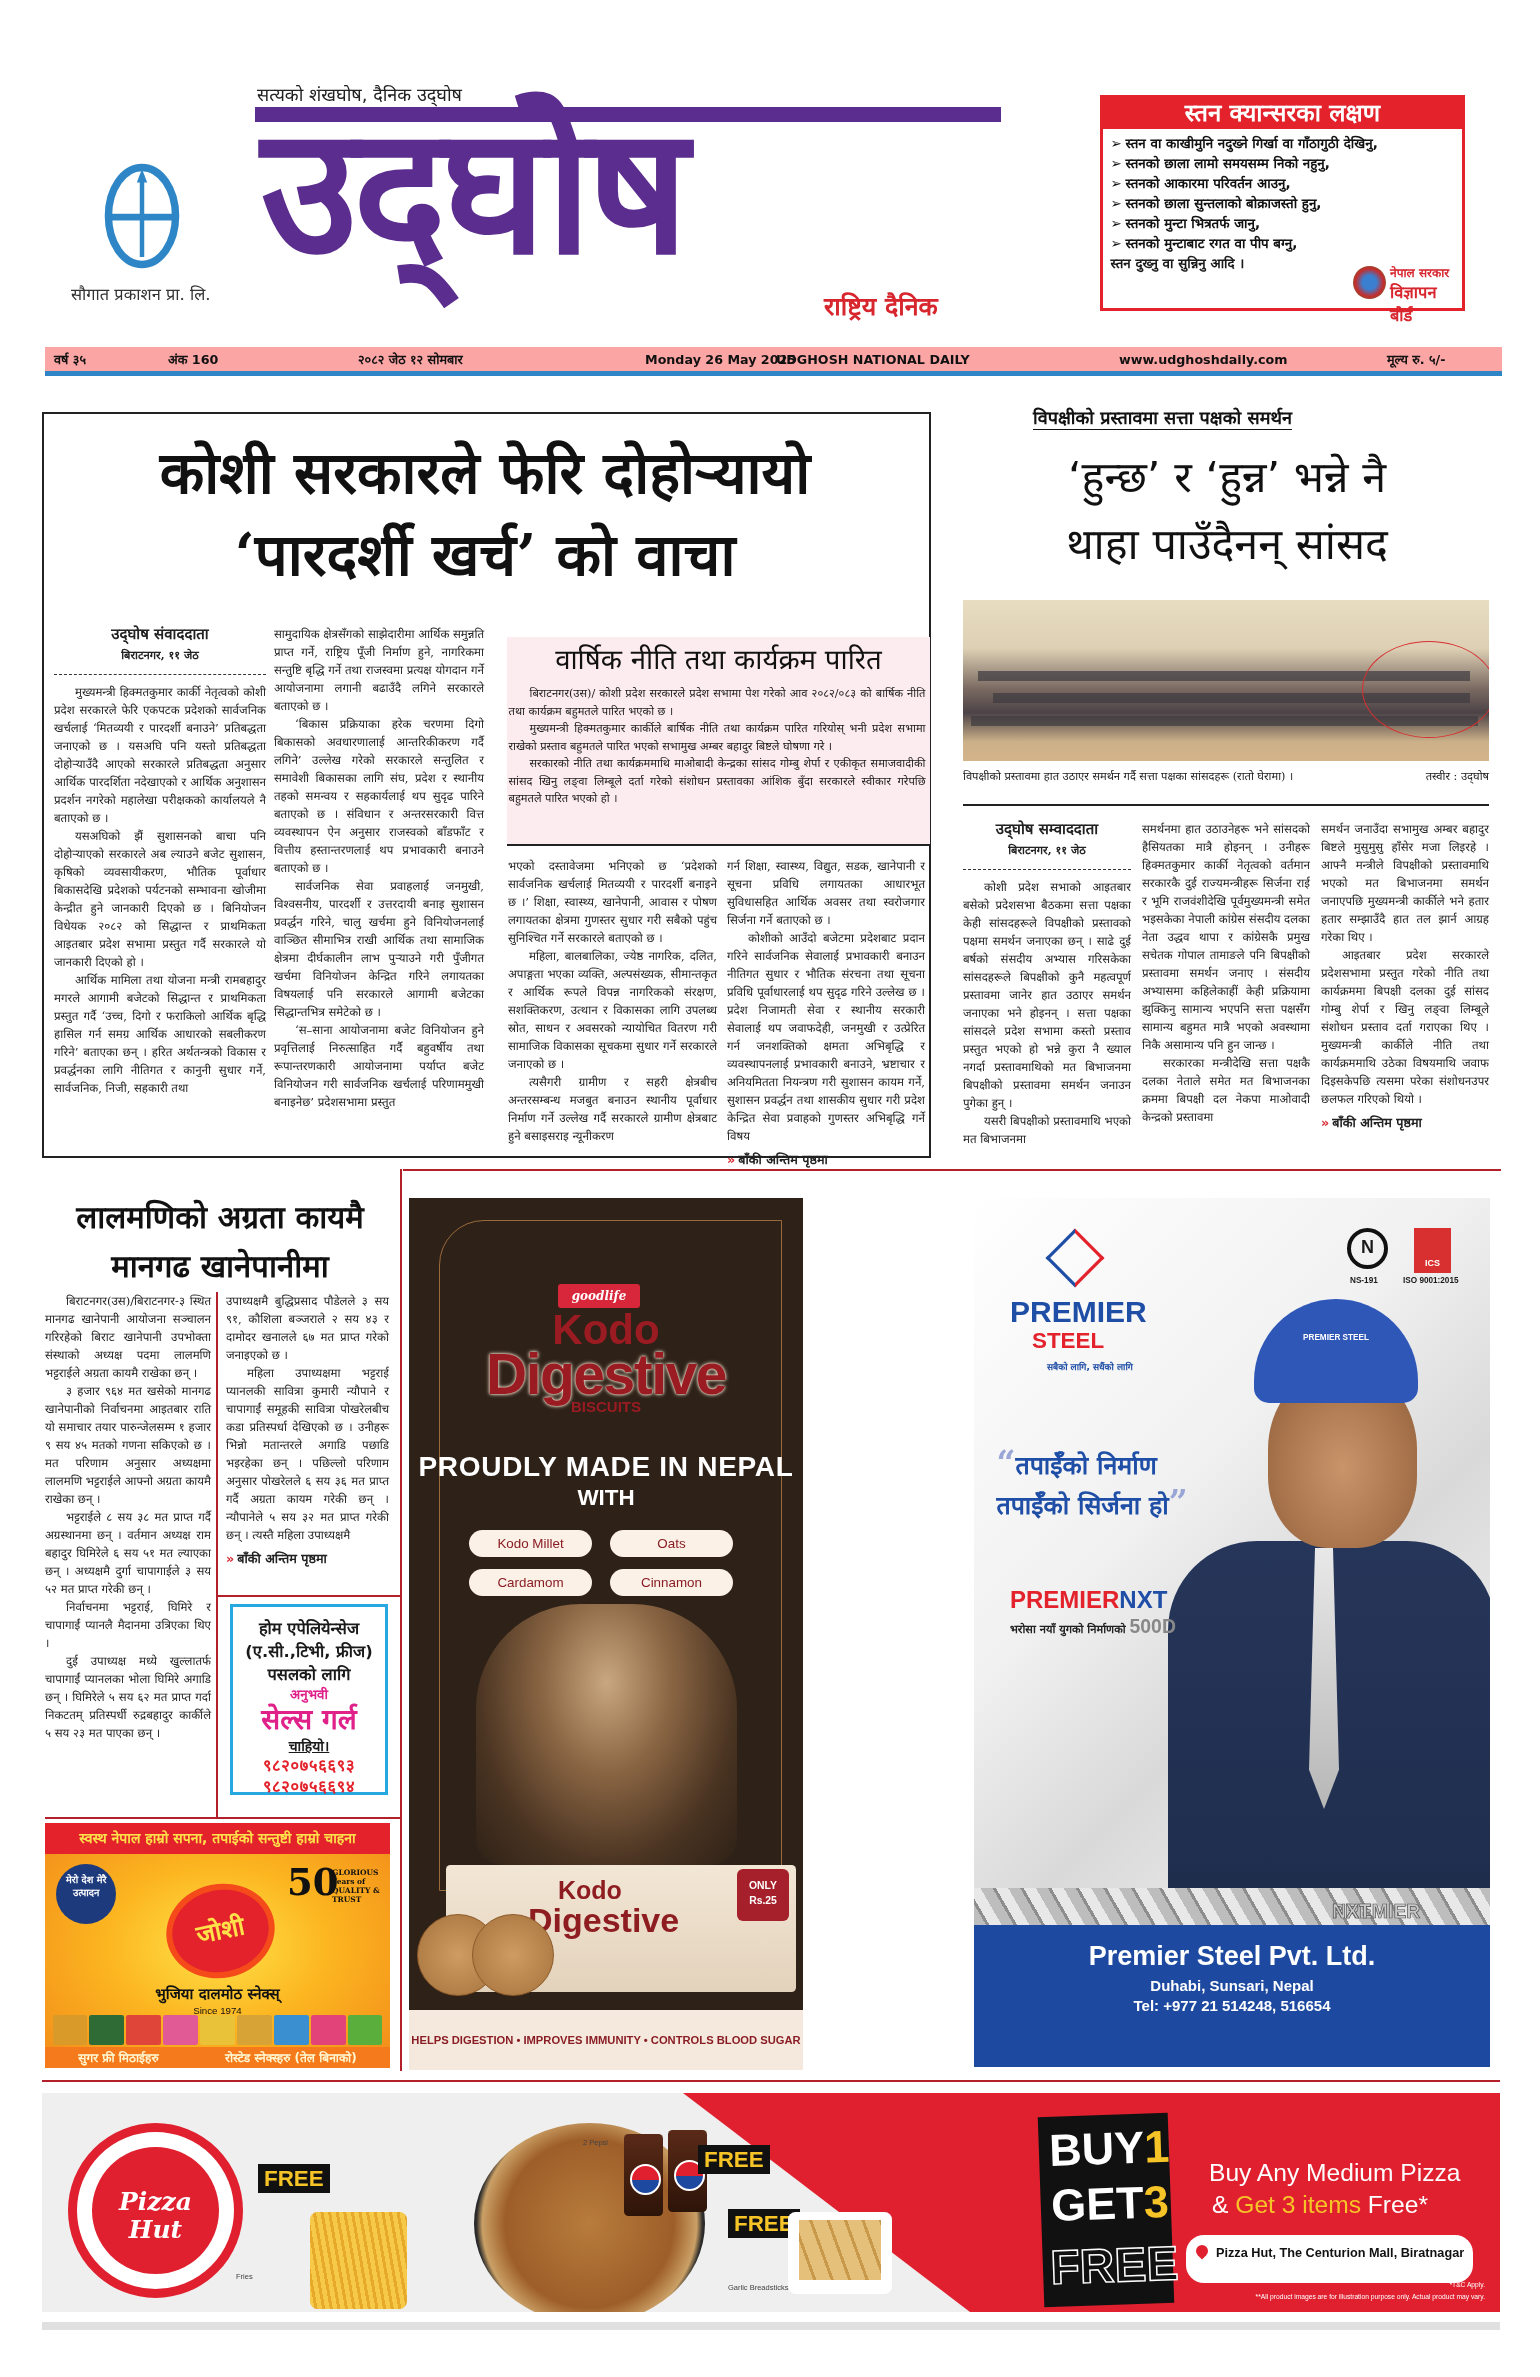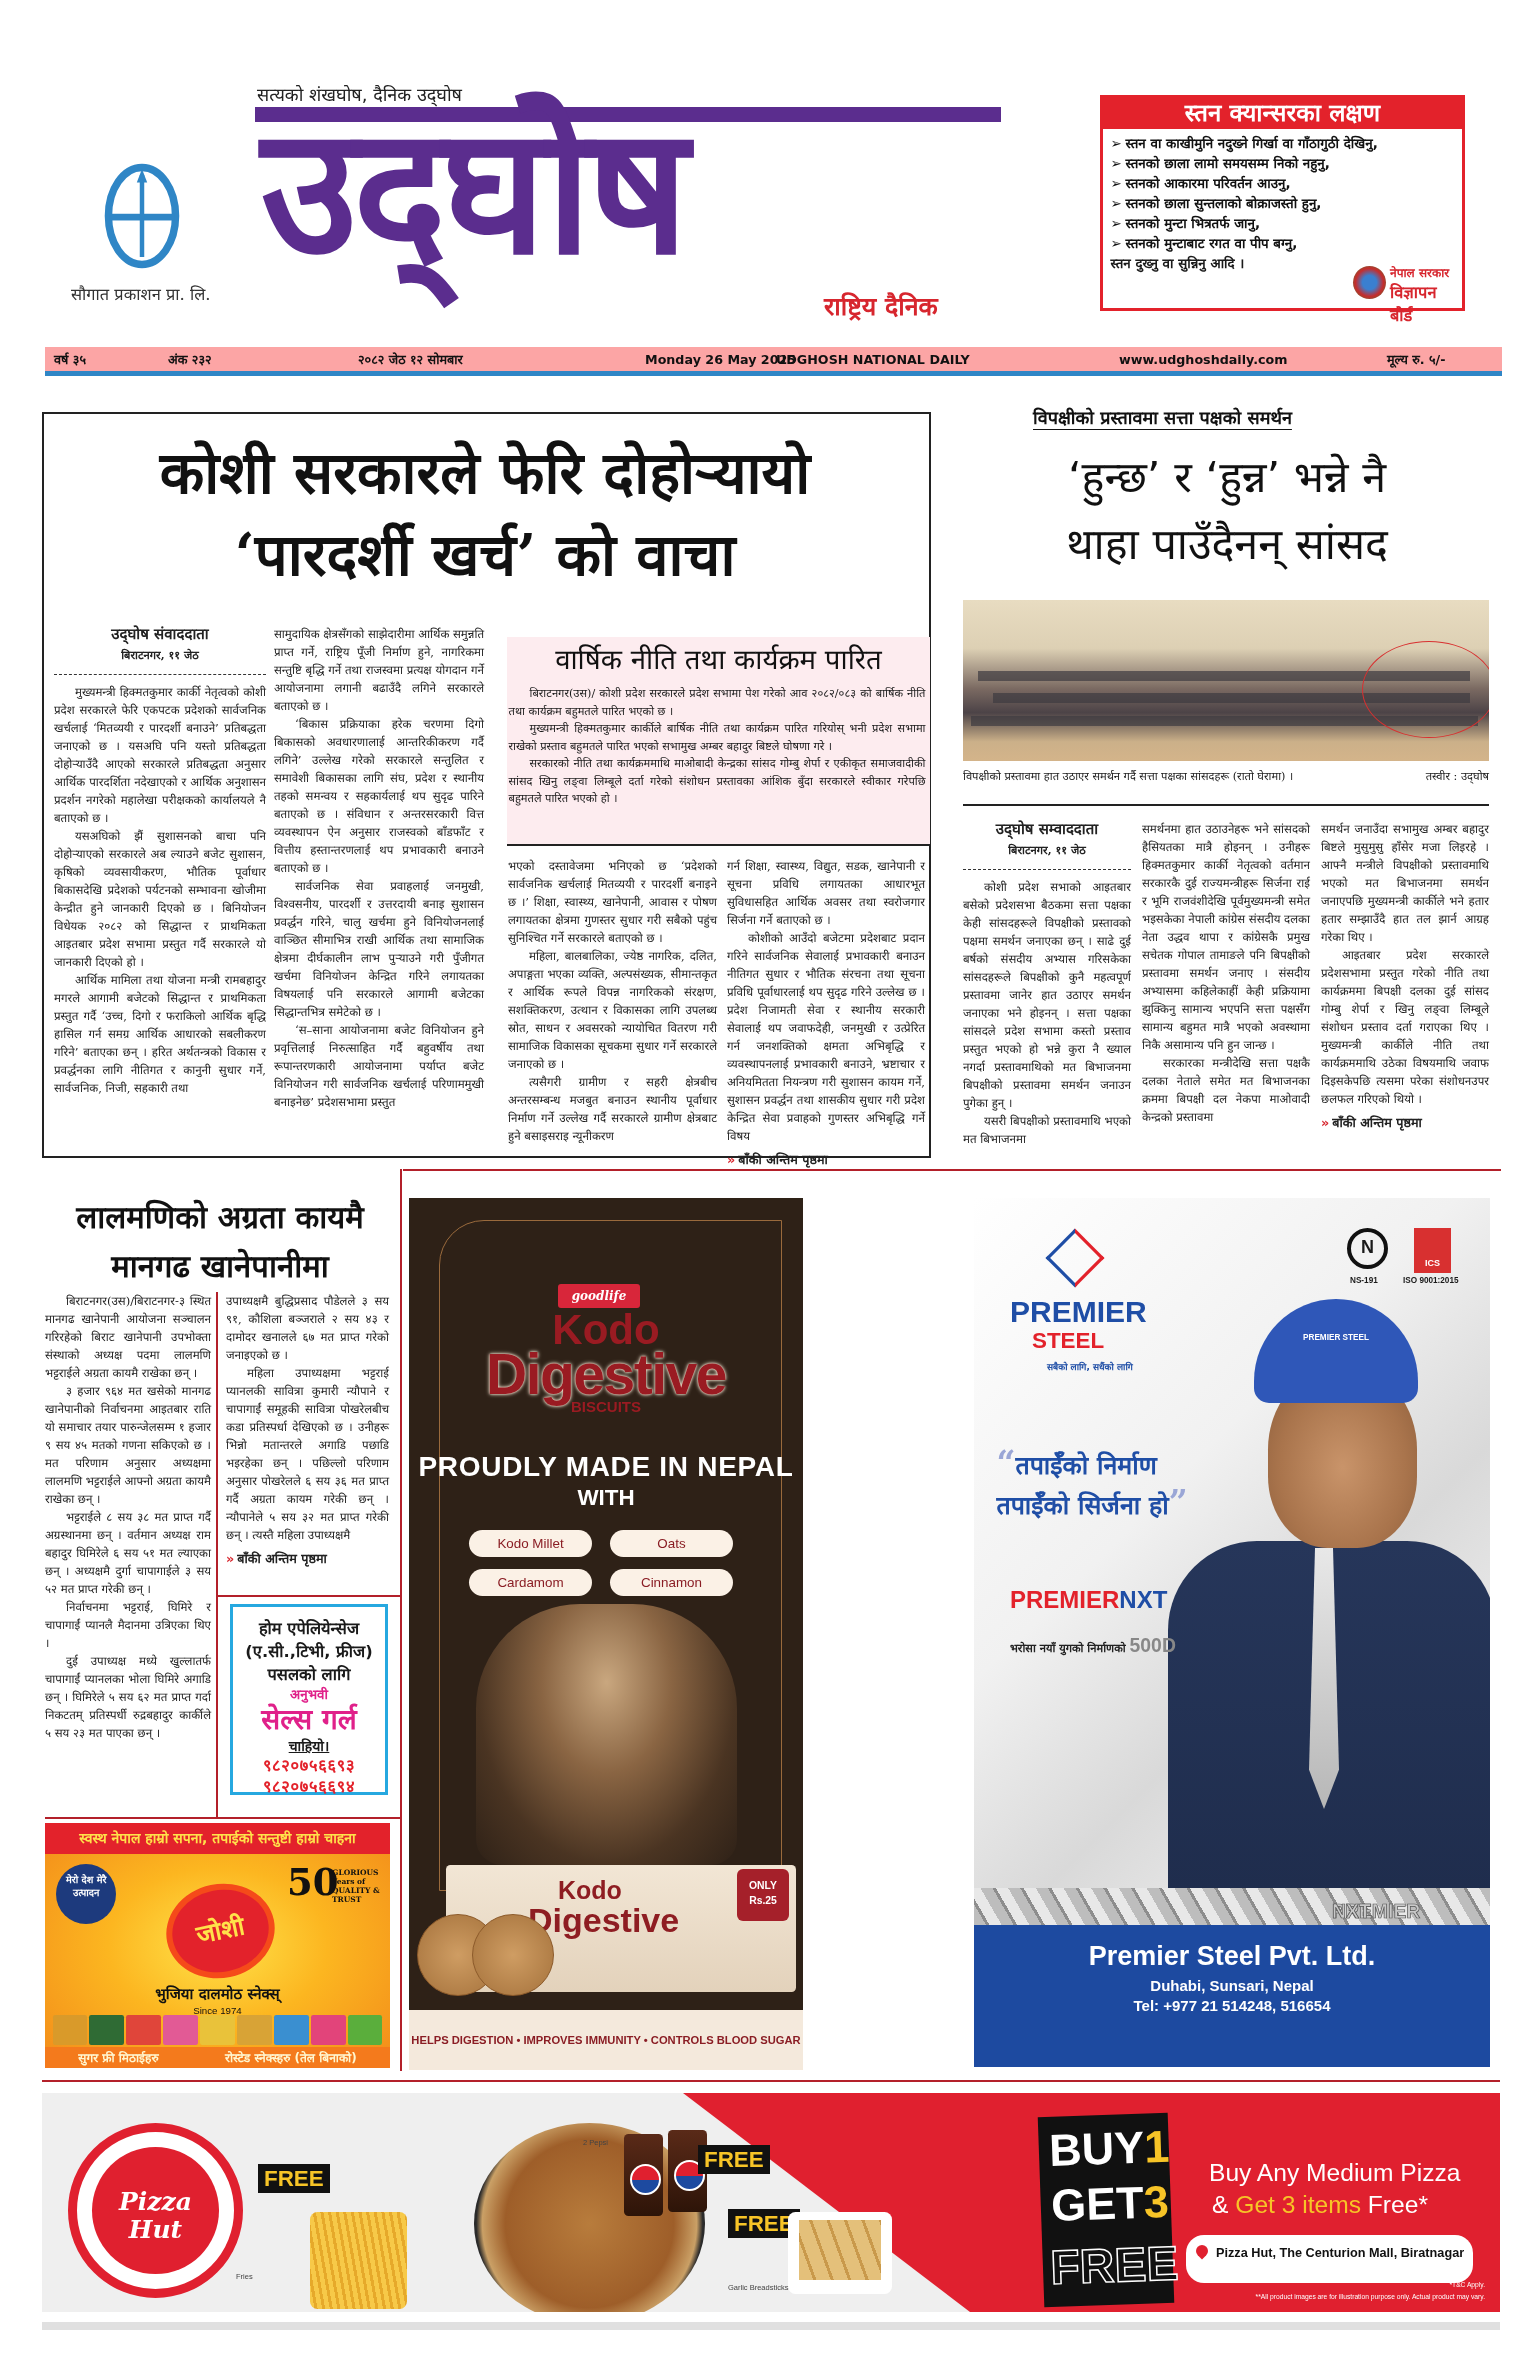--- a/index.html
+++ b/index.html
@@ -125,21 +125,21 @@
   .ad-steel .icslbl { position: absolute; left: 429px; top: 78px; font-size: 8.2px; font-weight: bold; font-family: "Liberation Sans", sans-serif; }
   .ad-steel .quote { position: absolute; left: 22.4px; top: 246px; font-size: 25px; font-weight: bold; color: #1f4ea6; line-height: 37px; }
   .ad-steel .quote .q { color: #9aa6d6; font-size: 33px; font-family: "DejaVu Serif", serif; }
   .ad-steel .man-head { position: absolute; left: 294px; top: 171px; width: 149px; height: 179px; background: radial-gradient(ellipse at 50% 55%, #c9946a 0%, #a9744c 60%, #8a5c3a 100%); border-radius: 45% 45% 40% 40%; }
   .ad-steel .helmet { position: absolute; left: 280px; top: 101px; width: 164px; height: 104px; background: #2f57b8; border-radius: 82px 82px 15px 15px; color: #fff; font-size: 8.2px; font-weight: bold; text-align: center; padding-top: 34px; font-family: "Liberation Sans", sans-serif; }
   .ad-steel .torso { position: absolute; left: 194px; top: 343px; width: 328px; height: 350px; background: linear-gradient(180deg, #26365a 0%, #1f2d4d 100%); border-radius: 89px 89px 0 0; }
   .ad-steel .tie { position: absolute; left: 335px; top: 350px; width: 30px; height: 261px; background: linear-gradient(180deg, #e8e8e8, #b7b7b7); clip-path: polygon(20% 0, 80% 0, 100% 85%, 50% 100%, 0 85%); }
   .ad-steel .nxt { position: absolute; left: 36px; top: 388px; font-size: 24px; font-weight: 900; font-family: "Liberation Sans", sans-serif; }
   .ad-steel .nxt .r { color: #e3222b; }
   .ad-steel .nxt .b { color: #1f4ea6; }
-  .ad-steel .nxtsub { position: absolute; left: 36px; top: 436px; font-size: 11.2px; font-weight: bold; color: #222; }
+  .ad-steel .nxtsub { position: absolute; left: 36px; top: 417px; font-size: 11.2px; font-weight: bold; color: #222; }
   .ad-steel .nxtsub .f { color: #888; font-size: 19.4px; font-family: "Liberation Sans", sans-serif; font-weight: 900; }
   .ad-steel .rebar { position: absolute; left: 0; top: 690px; width: 100%; height: 37px; background: repeating-linear-gradient(60deg, #bdbdbd 0 10.4px, #8d8d8d 10.4px 13.4px, #e8e8e8 13.4px 24px); }
   .ad-steel .rebar span { position: absolute; left: 179px; top: 6px; font-size: 19.4px; font-weight: 900; color: #c9c9c9; -webkit-text-stroke: 0.7px #555; font-family: "Liberation Sans", sans-serif; }
   .ad-steel .blue { position: absolute; left: 0; top: 727px; width: 100%; height: 142px; background: #1d4aa0; color: #fff; text-align: center; font-family: "Liberation Sans", sans-serif; }
   .ad-steel .blue .n { font-size: 27px; font-weight: 900; margin-top: 16.4px; }
   .ad-steel .blue .a { font-size: 15px; font-weight: bold; margin-top: 4.5px; }
   .ad-steel .blue .t { font-size: 15px; font-weight: bold; margin-top: 3px; }
 
   
   .ad-pizza { left: 42px; top: 2093px; width: 1458px; height: 219px; background: #efefef; overflow: hidden; }
@@ -197,21 +197,21 @@
     <li><span class="arrow">➢</span><span>स्तनको मुन्टाबाट रगत वा पीप बग्नु,</span></li>
   </ul>
   <div class="last">स्तन दुख्नु वा सुन्निनु आदि ।</div>
   <div class="emblem"></div>
   <div class="gov1">नेपाल सरकार</div>
   <div class="gov2">विज्ञापन बोर्ड</div>
 </div>
 
 <div class="abs infobar">
   <span style="left:9px">वर्ष ३५</span>
-  <span style="left:123px">अंक २३२</span>
+  <span style="left:123px">अंक 160</span>
   <span style="left:313px">२०८२ जेठ १२ सोमबार</span>
   <span style="left:600px">Monday  26 May 2025</span>
   <span style="left:731px">UDGHOSH NATIONAL DAILY</span>
   <span style="left:1074px">www.udghoshdaily.com</span>
   <span style="left:1342px">मूल्य रु. ५/-</span>
 </div>
 <div class="abs infobar-line"></div>
 
 <div class="abs lead-box"></div>
 <div class="abs lead-headline">

